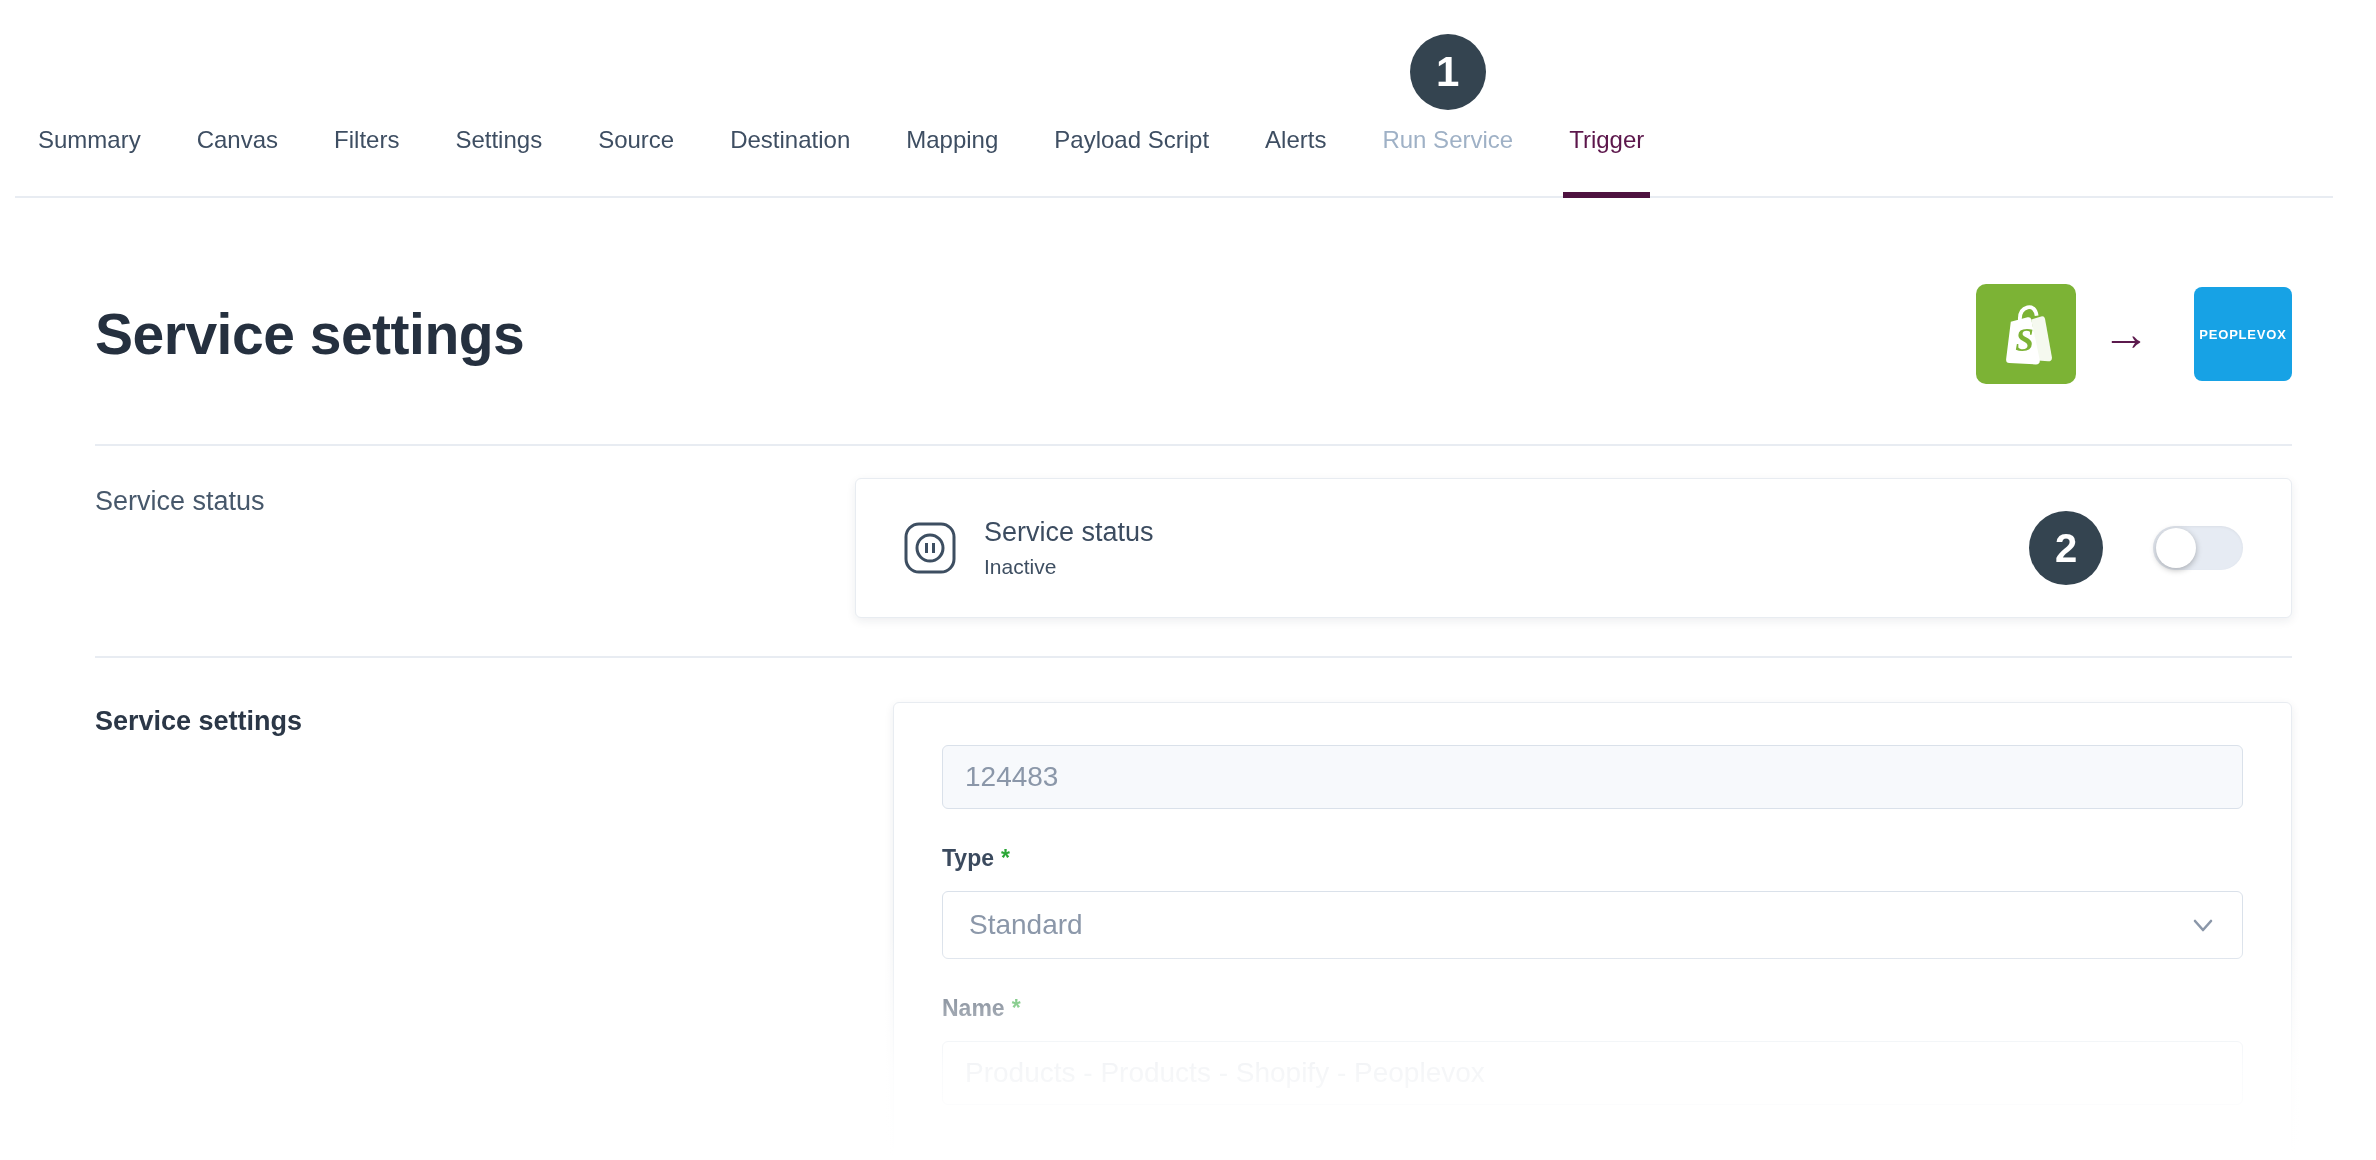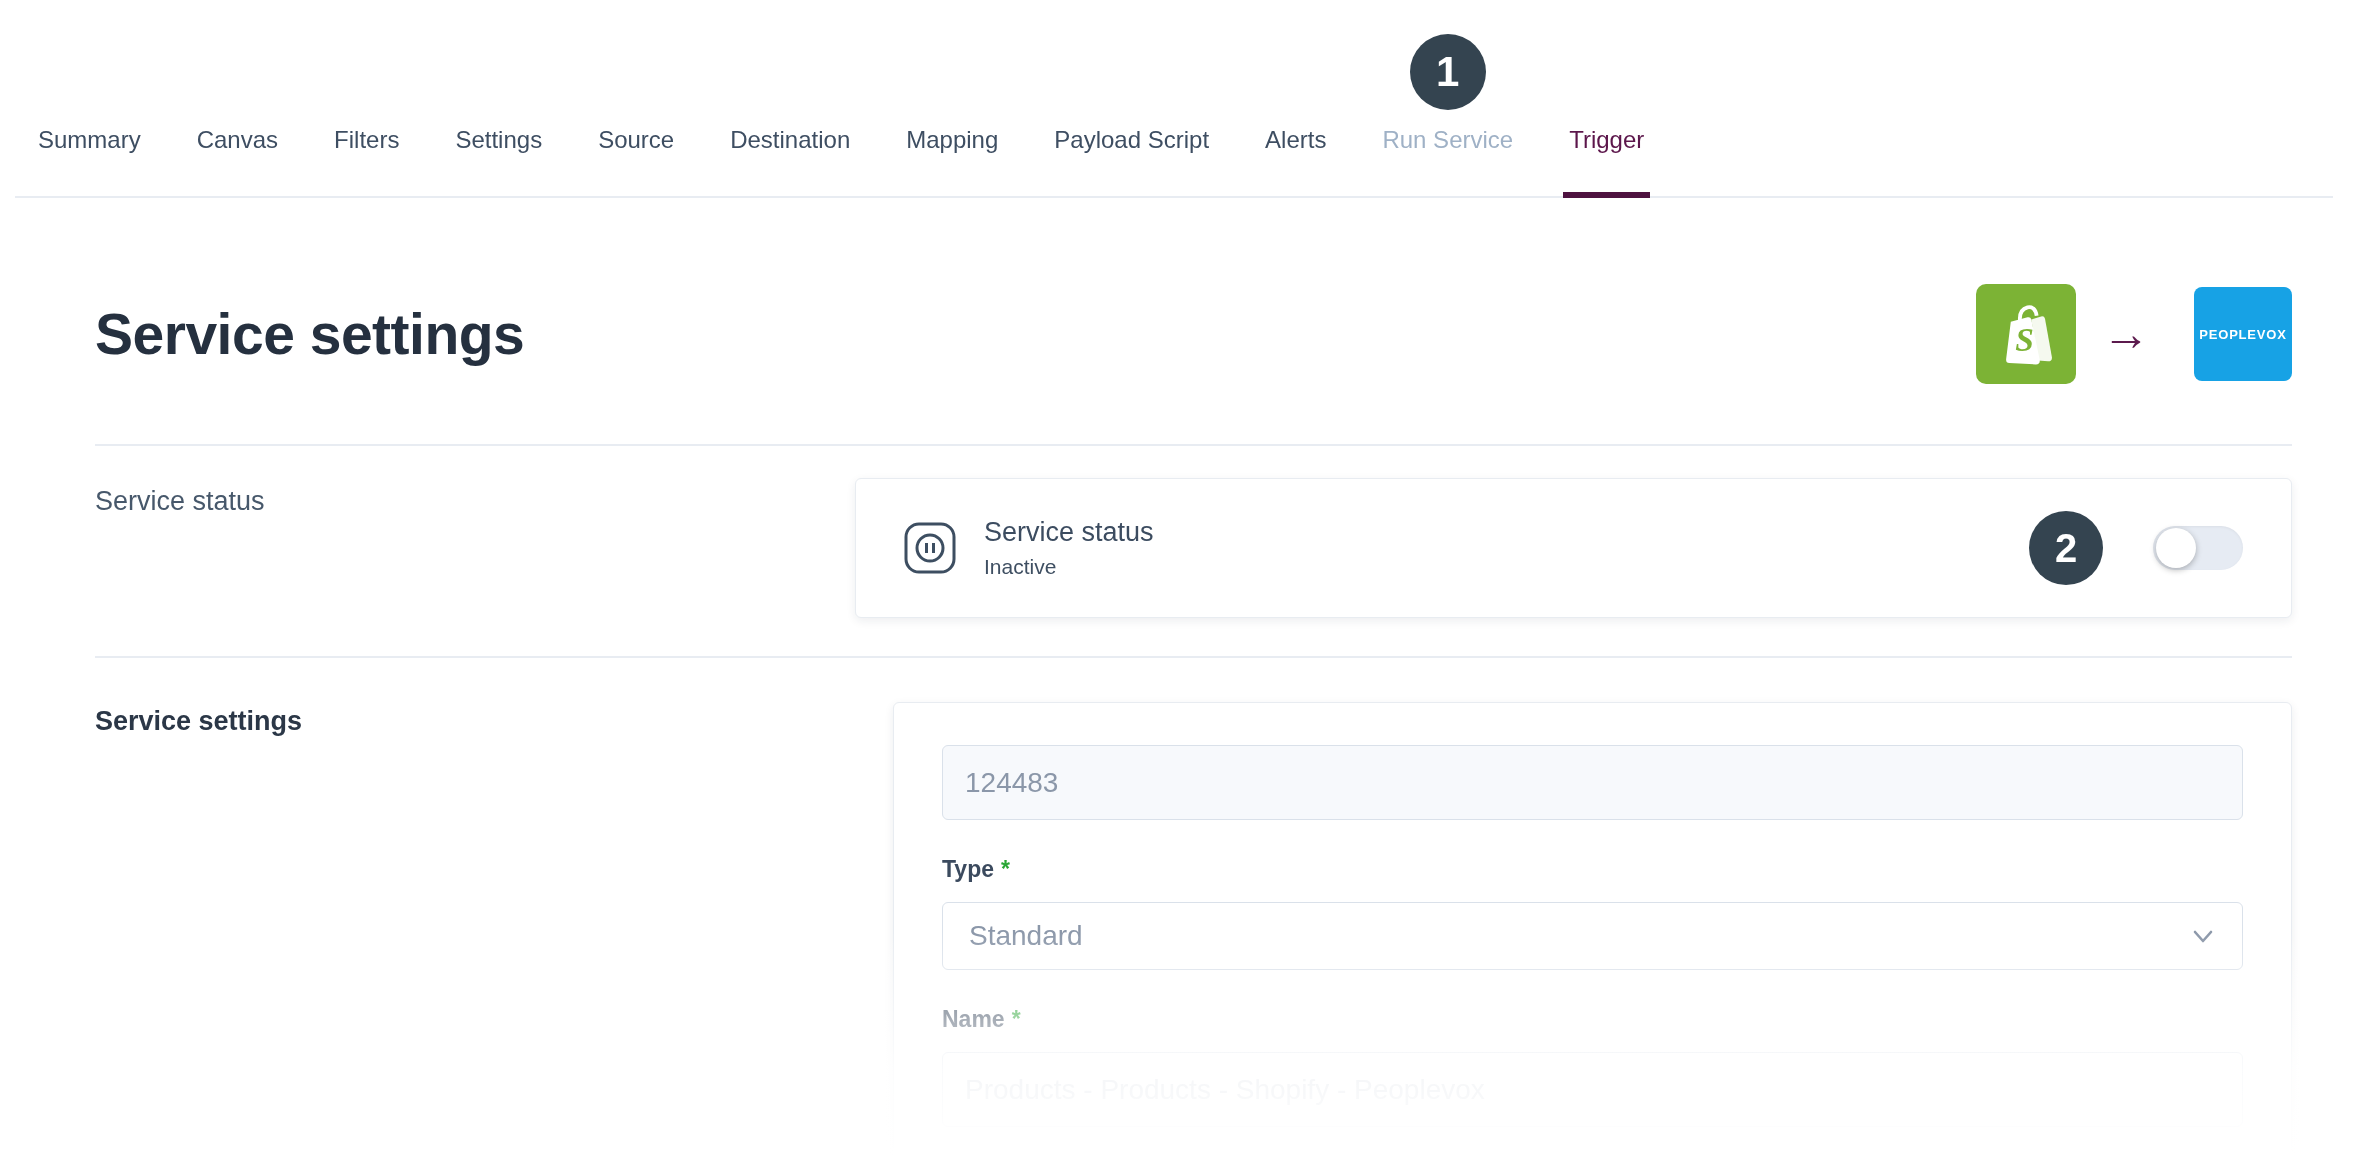--- a/index.html
+++ b/index.html
@@ -56,21 +56,21 @@
   .toggle .knob { position:absolute; left:3px; top:2px; width:40px; height:40px; border-radius:50%;
                   background:#fff; box-shadow:0 2px 6px rgba(0,0,0,0.28); }
 
   
   .section-settings { padding-top:44px; }
   .form-card { flex:1; background:#fff; border:1px solid #e8ecf1; border-radius:6px;
                box-shadow:0 3px 10px rgba(30,40,60,0.08); padding:42px 48px 80px; }
   .field + .field { margin-top:36px; }
   .field-label { font-size:23px; font-weight:700; color:#3b4a5e; margin-bottom:20px; line-height:26px; }
   .req { color:#2ba636; margin-left:7px; }
-  .text-input { display:block; width:100%; height:75px; border:1px solid #dae1ea; border-radius:6px;
+  .text-input { display:block; width:100%; height:64px; border:1px solid #dae1ea; border-radius:6px;
                 font-size:28px; color:#8b97a9; padding:0 22px; background:#fff;
                 font-family:"Liberation Sans", sans-serif; outline:none; }
   .text-input.disabled { background:#f7f9fc; }
   .select-box { height:68px; border:1px solid #dae1ea; border-radius:6px; background:#fff;
                 display:flex; align-items:center; justify-content:space-between;
                 padding:0 26px; font-size:28px; color:#8b97a9; cursor:pointer; }
   .field-name .text-input { color:#b9c2cf; }
 
   
   .fade-out { position:absolute; left:0; top:930px; width:100%; height:230px; z-index:10;

